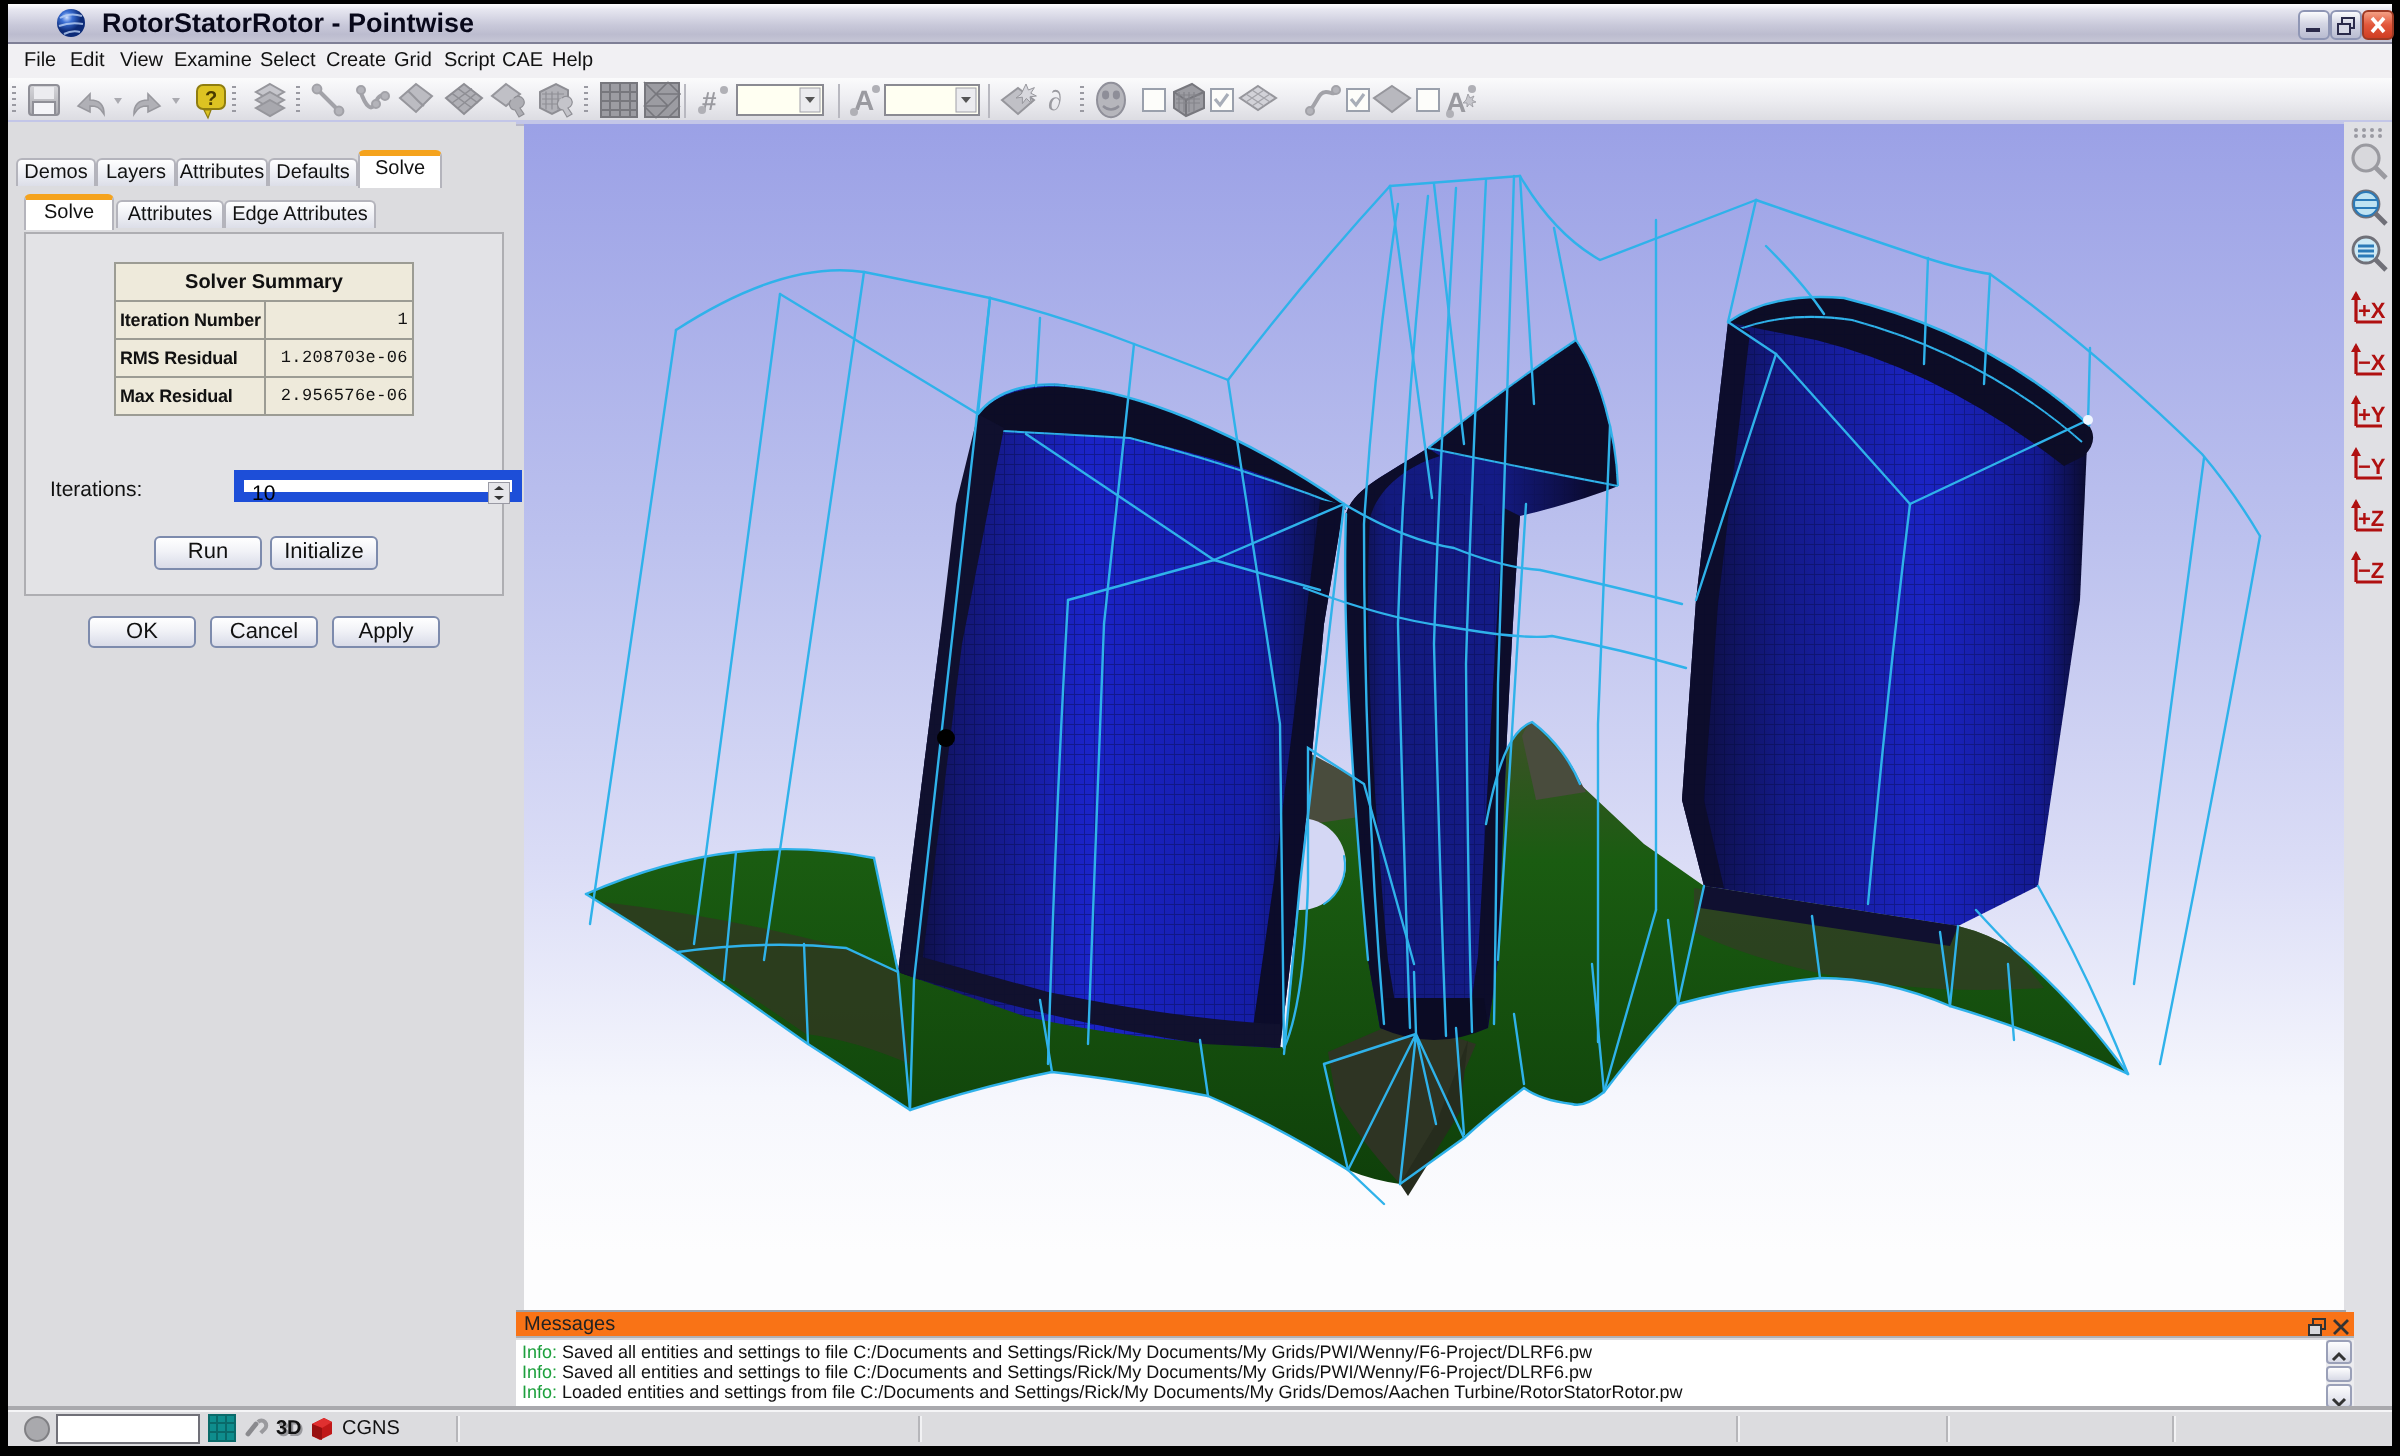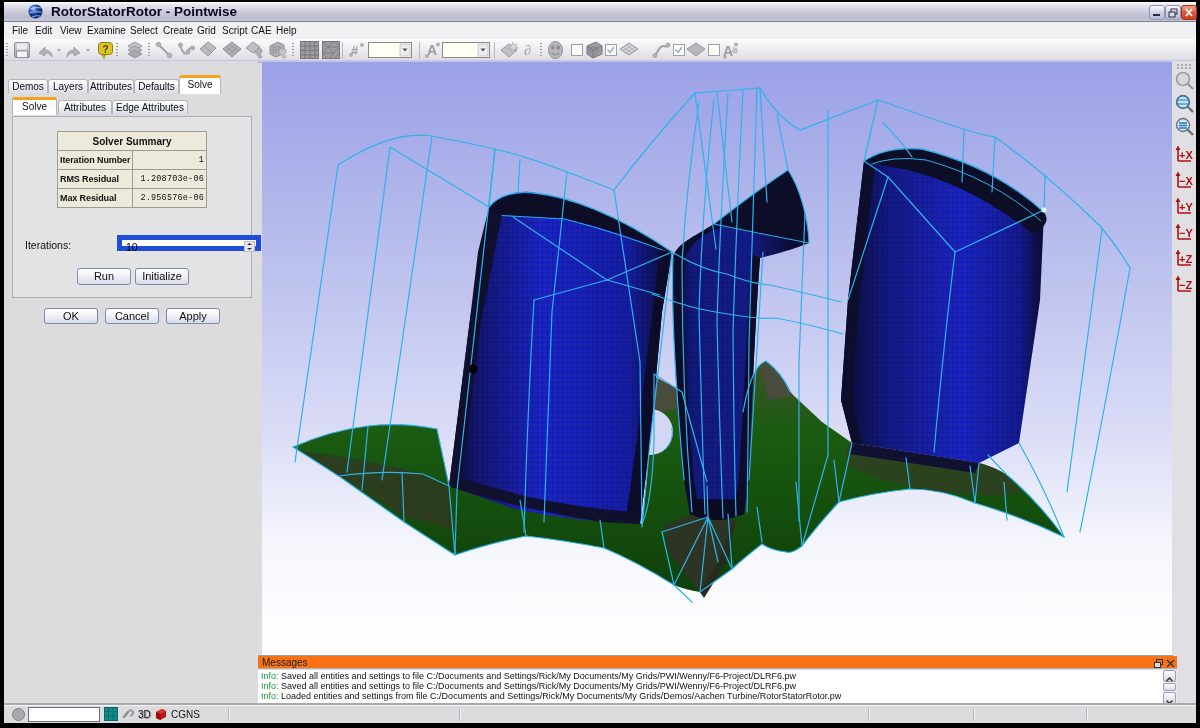--- a/index.html
+++ b/index.html
@@ -611,21 +611,21 @@
       </svg>
     <div class="abs" style="left:24px;top:1px;width:70px;height:13px;background:#fff;border:1px solid #707078;"></div>
     <svg class="abs" style="left:100px;top:1px" width="14" height="14">
       <rect x="0.5" y="0.5" width="13" height="13" fill="#0e8d8d" stroke="#0a6a6a"></rect>
       <path d="M0 4.5 H14 M0 9 H14 M4.5 0 V14 M9 0 V14" stroke="#0a6a6a" stroke-width="1"></path>
     </svg>
     <svg class="abs" style="left:118px;top:2px" width="13" height="12">
         <path d="M2 9 L6 4" stroke="#8a8a8e" stroke-width="2.4" stroke-linecap="round"></path>
         <path d="M7 3 a2.4 2.4 0 1 1 3.4 3.4 l-2 2" stroke="#9a9a9e" stroke-width="2" fill="none"></path>
       </svg>
-    <div class="abs" style="left:134px;top:3px;font-size:10px;font-weight:normal;color:#111;text-shadow:1px 1px 0 #9a9a9e;">3D</div>
+    <div class="abs" style="left:134px;top:3px;font-size:10px;font-weight:bold;color:#111;text-shadow:1px 1px 0 #9a9a9e;">3D</div>
     <svg class="abs" style="left:150px;top:1px" width="14" height="14">
       <path d="M2 5 L8 2 L12 4 L12 10 L6 13 L2 11 Z" fill="#c01818"></path>
       <path d="M2 5 L8 2 L12 4 L7 7 Z" fill="#e03030"></path>
       <path d="M2 5 L7 7 L7 13 L2 11 Z" fill="#981010"></path>
     </svg>
     <div class="abs" style="left:167px;top:3px;font-size:10px;color:#111;">CGNS</div>
     <div class="sep" style="left:224px"></div>
     <div class="sep" style="left:455px"></div>
     <div class="sep" style="left:864px"></div>
     <div class="sep" style="left:969px"></div>

